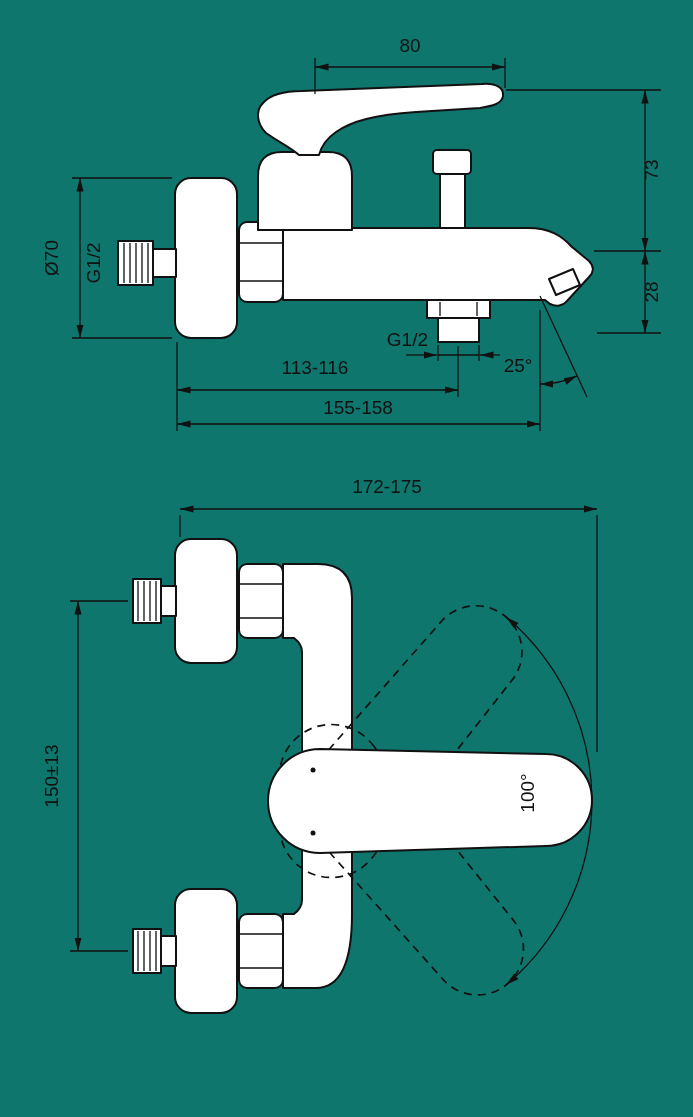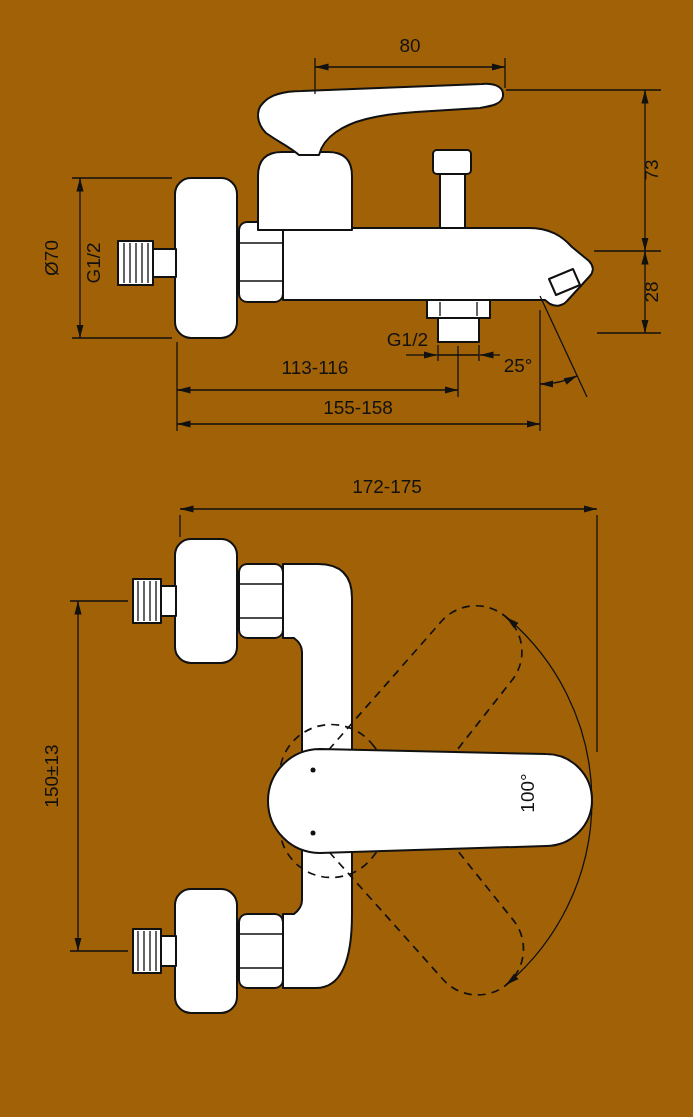--- a/index.html
+++ b/index.html
@@ -1,16 +1,16 @@
 <!DOCTYPE html>
 <html><head>
 <meta charset="utf-8">
 <style>
   html,body { margin:0; padding:0; background:#ffffff; }
-  .canvas { width:693px; height:1117px; background:#a16207; position:relative; overflow:hidden; }
+  .canvas { width:693px; height:1117px; background:#0f766e; position:relative; overflow:hidden; }
   svg { display:block; }
   .part { fill:#ffffff; stroke:#111111; stroke-width:2; stroke-linejoin:round; stroke-linecap:round; }
   .thin { fill:none; stroke:#111111; stroke-width:1.3; }
   .dim  { fill:none; stroke:#111111; stroke-width:1.3; }
   .dash { fill:none; stroke:#111111; stroke-width:1.7; stroke-dasharray:8 6; stroke-linejoin:round; }
   .lbl  { font-family:"Liberation Sans","DejaVu Sans",sans-serif; font-size:19px; fill:#111111; }
   .dot  { fill:#111111; stroke:none; }
 </style>
 </head>
 <body>

